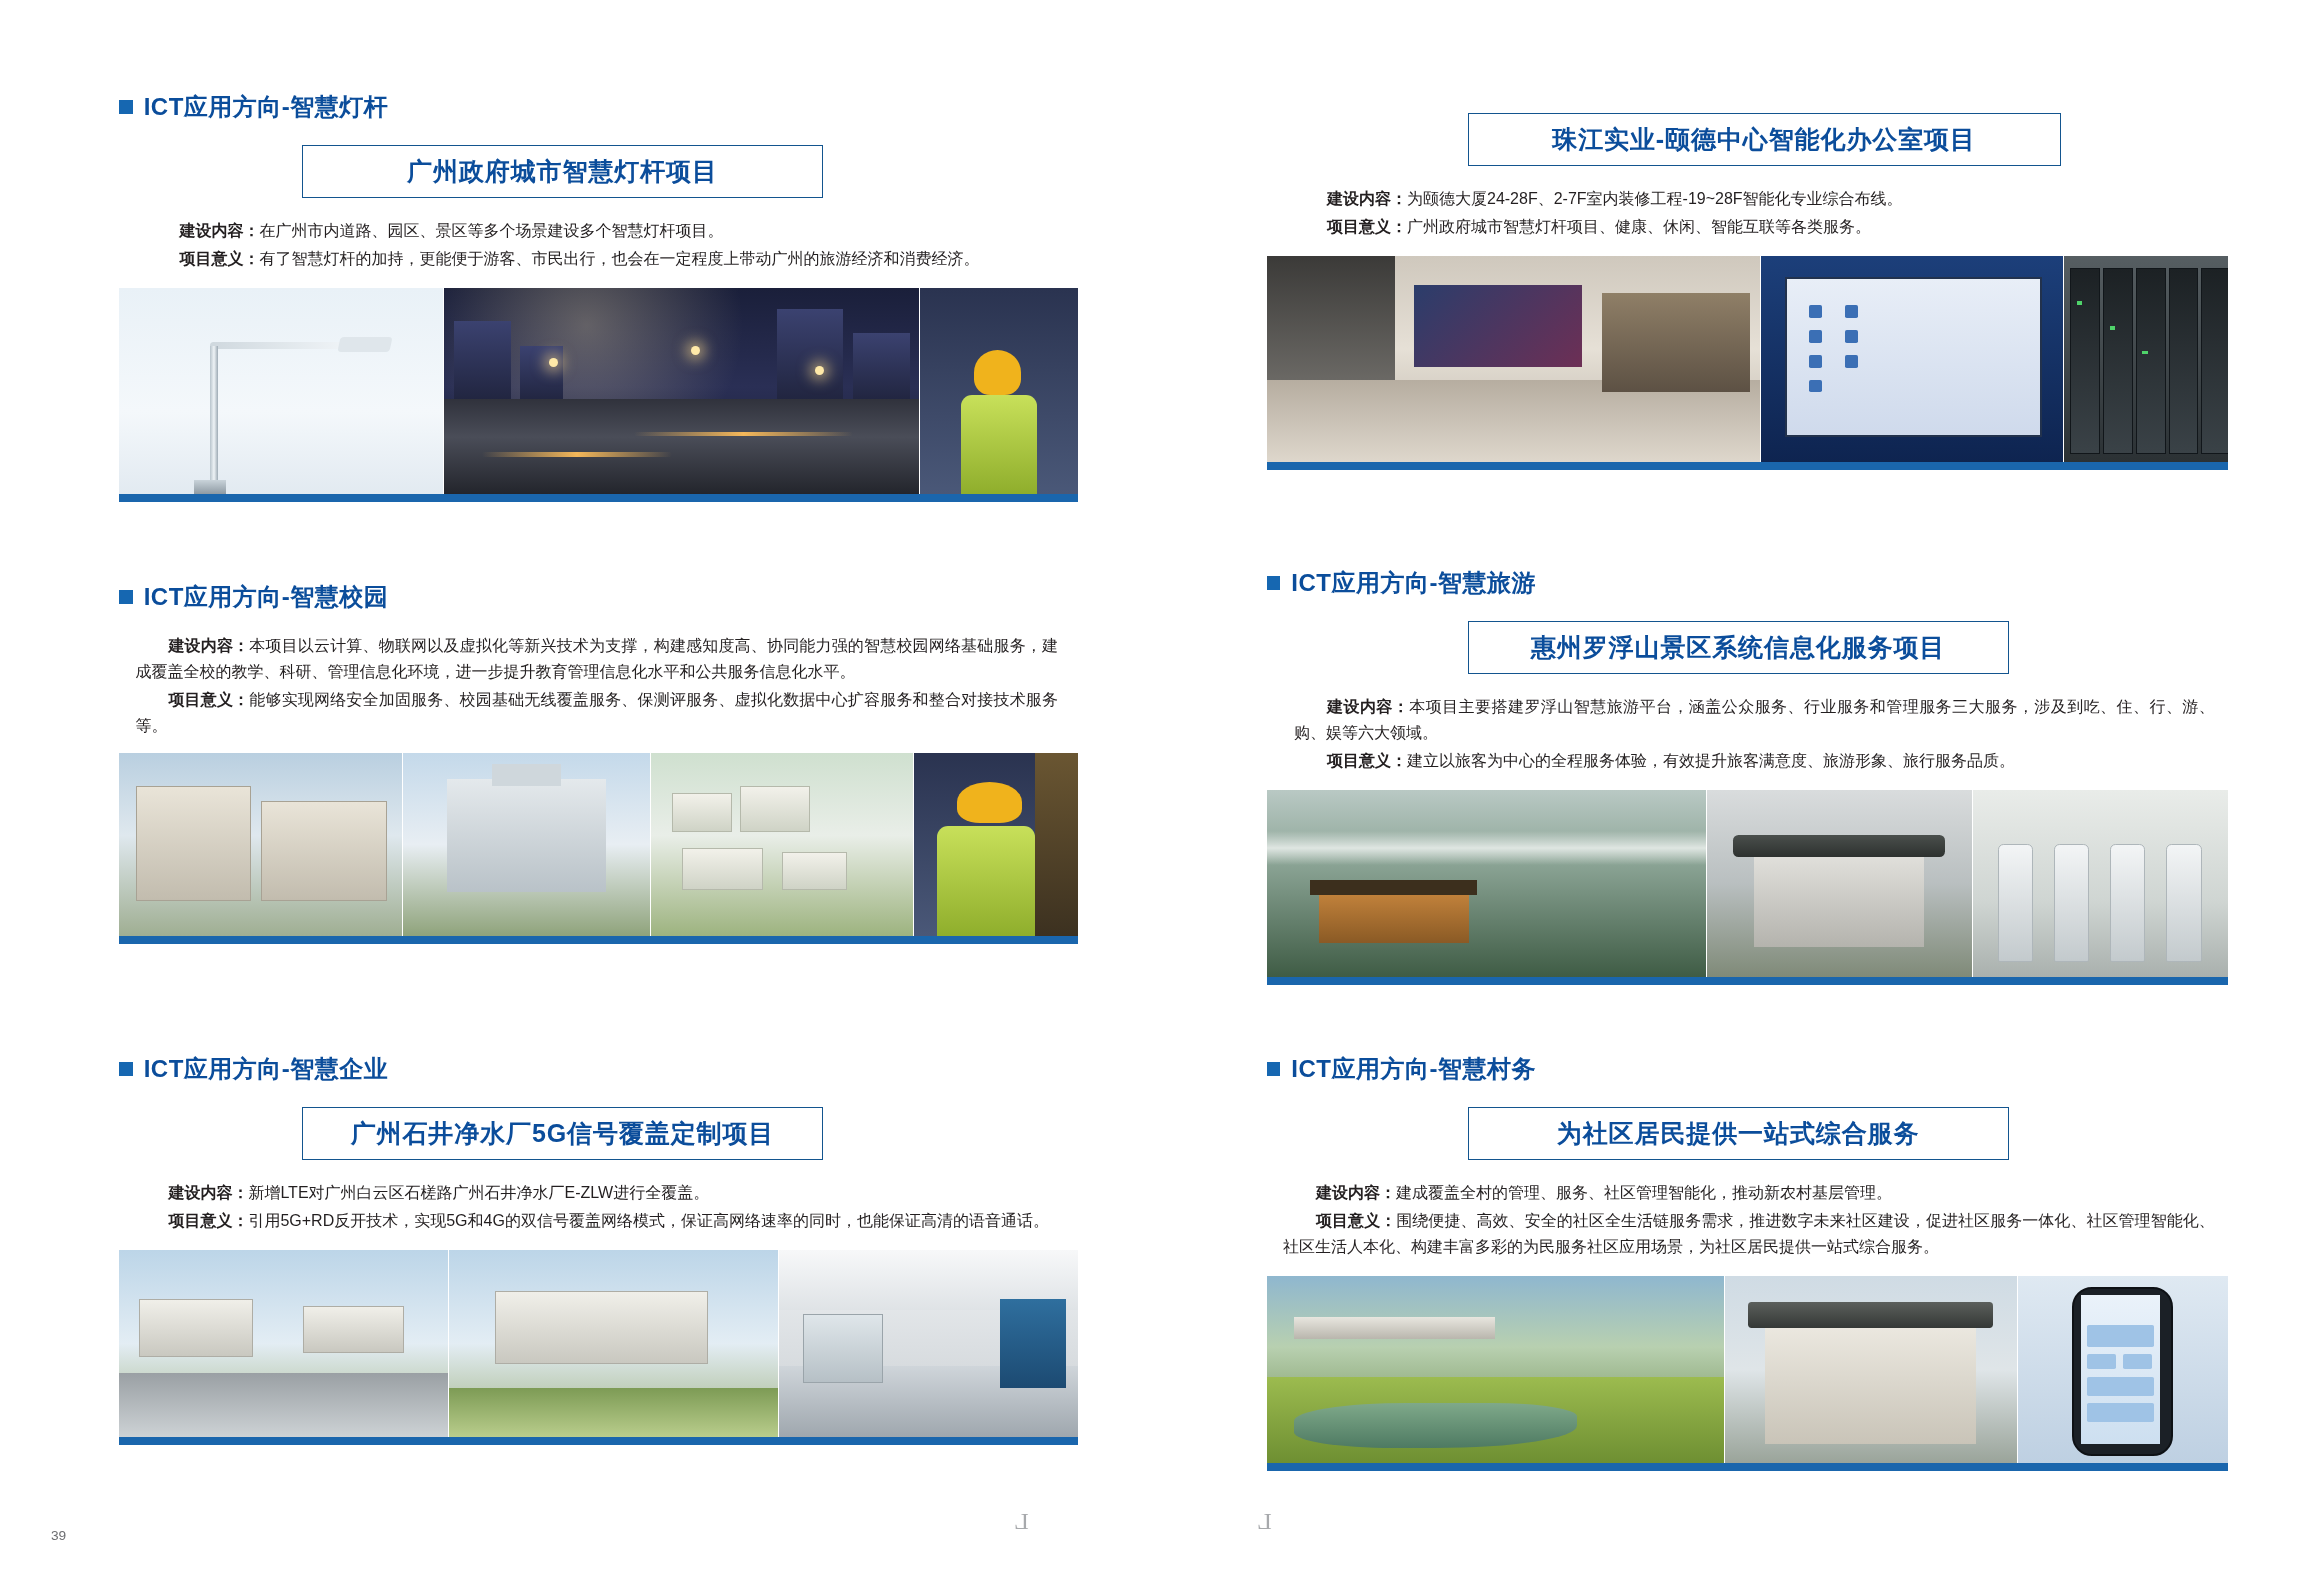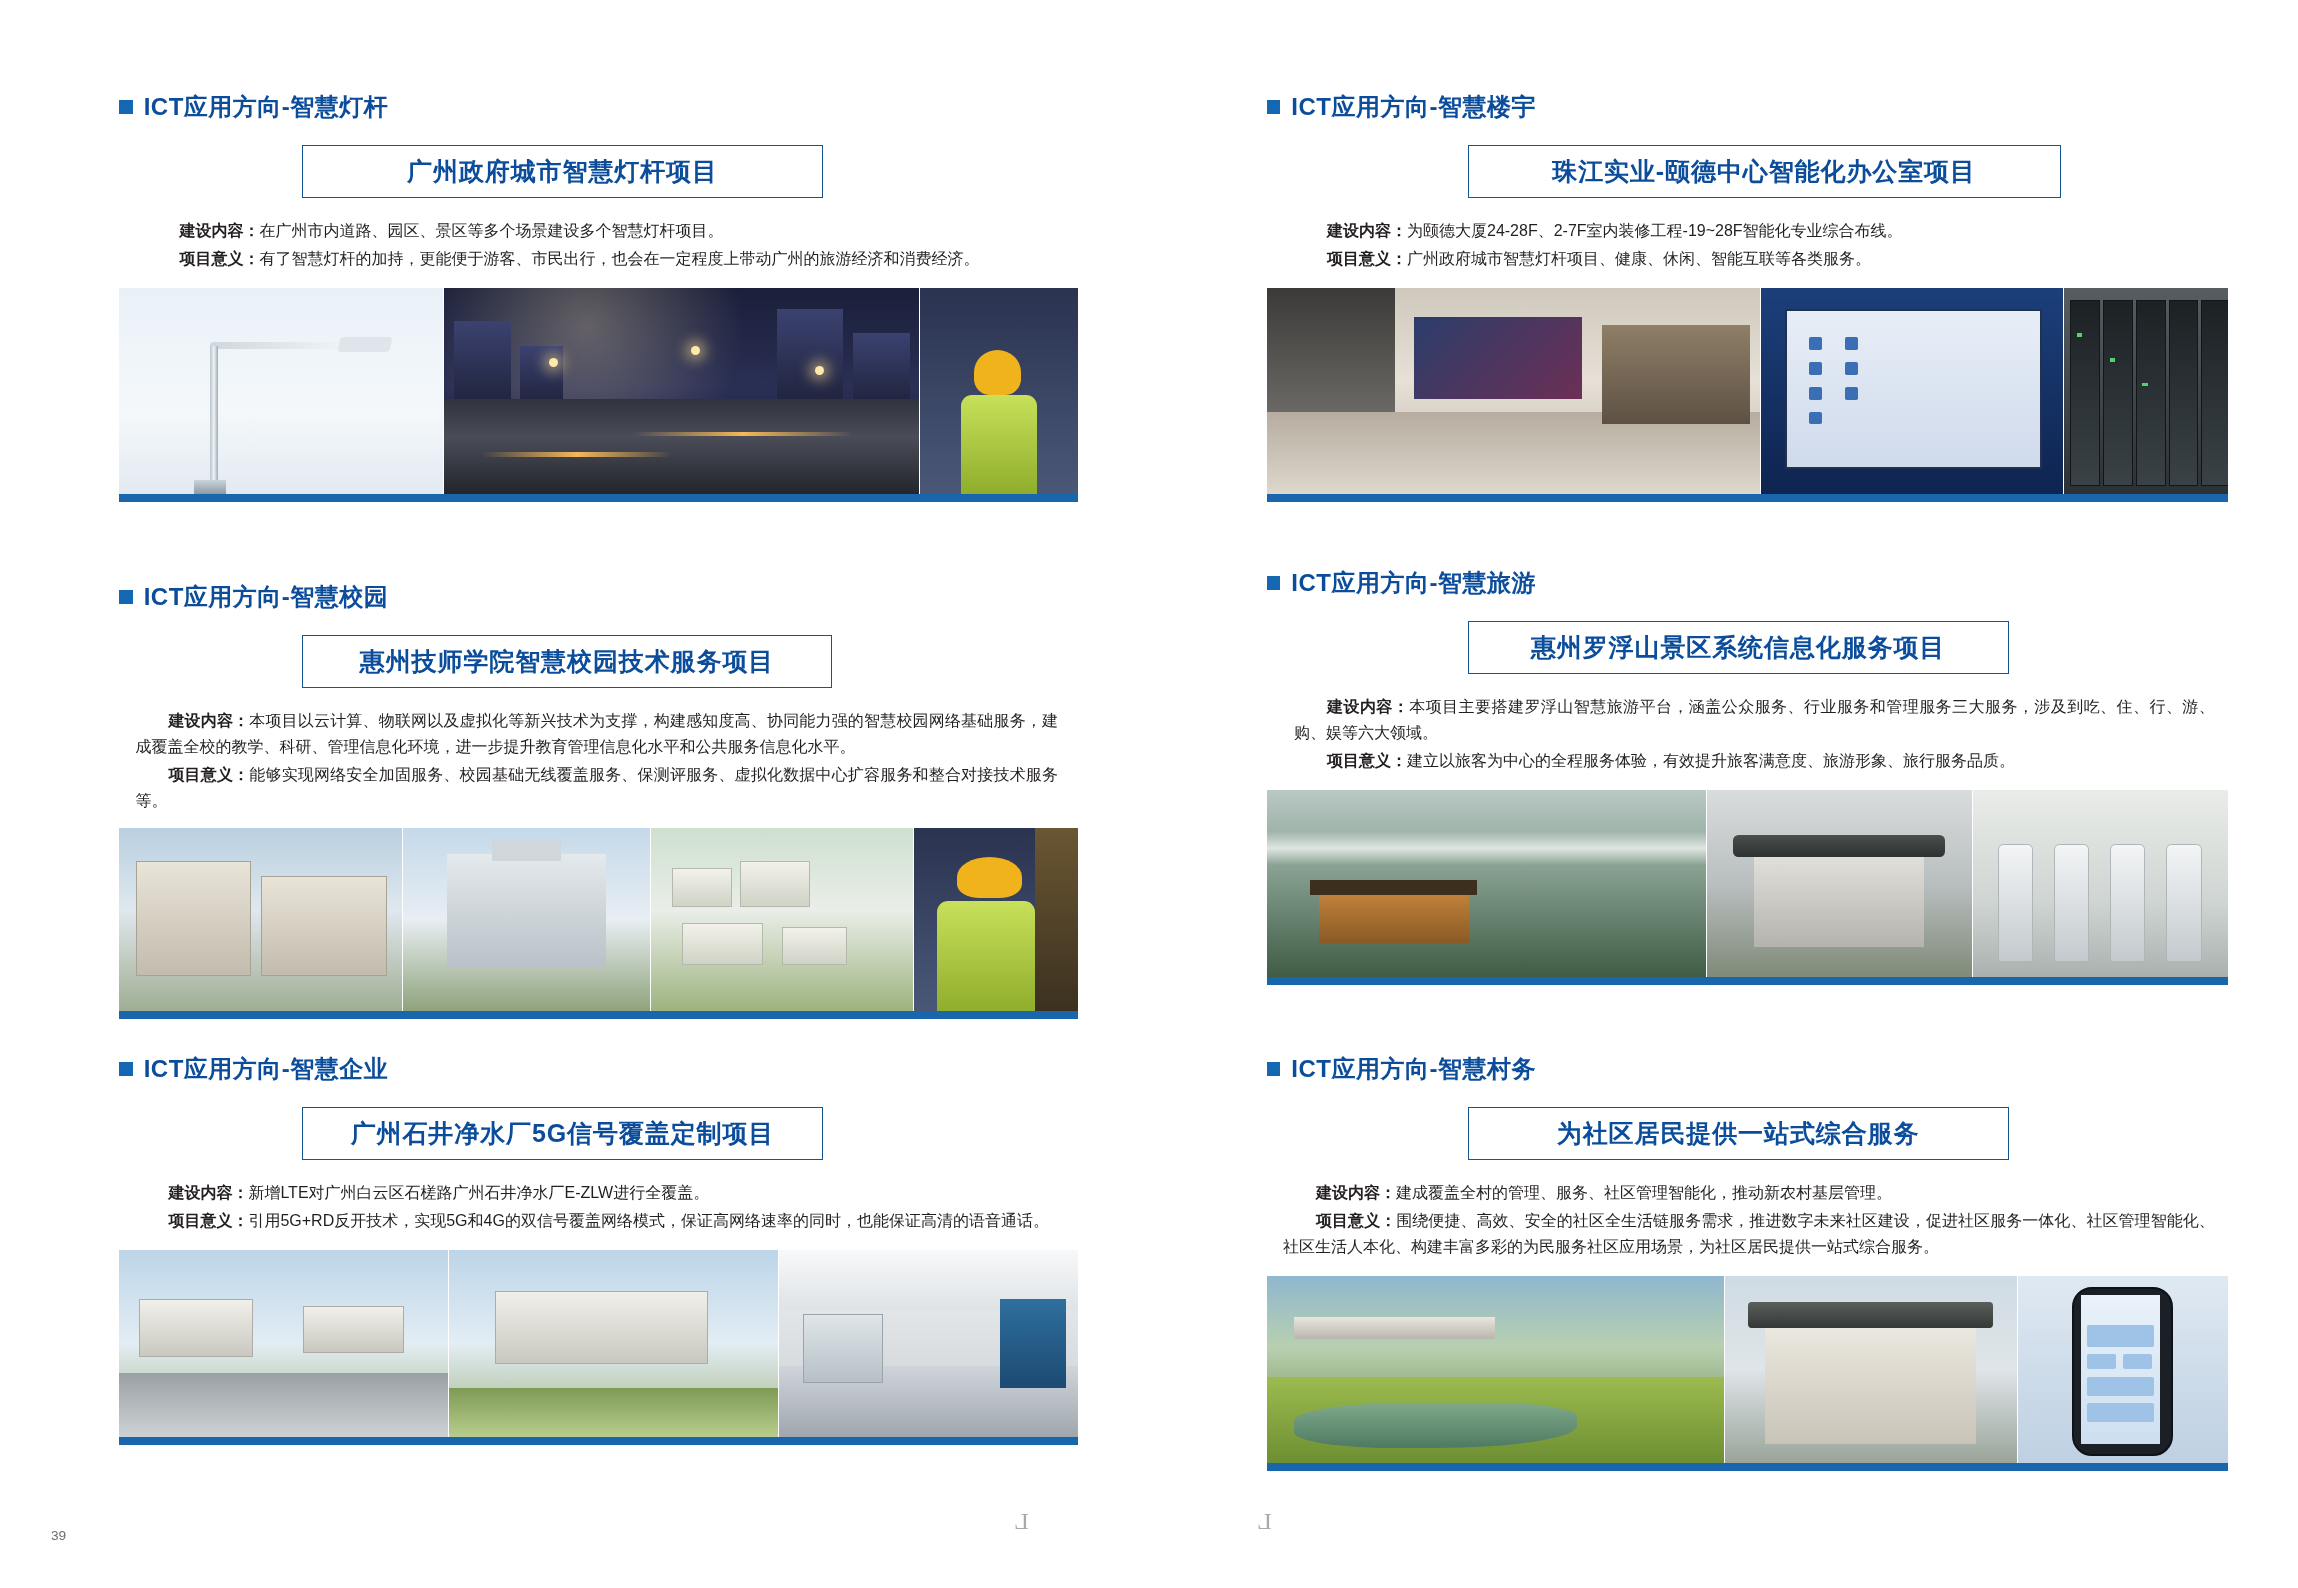--- a/index.html
+++ b/index.html
@@ -358,23 +358,20 @@
         </div>
       </div>
     </div>
 
     <div class="section" style="left:119px; top:581px; width:959px;">
       <div class="sec-head">
         <span class="sec-bullet"></span>
         <span class="sec-title">ICT应用方向-智慧校园</span>
       </div>
 
-      <div class="project-box" style="margin-top:22px; margin-left:183px; width:530px;">
-        <span class="ptitle">惠州技师学院智慧校园技术服务项目</span>
-      </div>
 
       <div class="body-text" style="margin-top:20px; padding:0 20px 0 16.4px;">
         <p class="ind">
           <span class="lbl">建设内容：</span><span>本项目以云计算、物联网以及虚拟化等新兴技术为支撑，构建感知度高、协同能力强的智慧校园网络基础服务，建成覆盖全校的教学、科研、管理信息化环境，进一步提升教育管理信息化水平和公共服务信息化水平。</span>
         </p>
         <p class="ind">
           <span class="lbl">项目意义：</span><span>能够实现网络安全加固服务、校园基础无线覆盖服务、保测评服务、虚拟化数据中心扩容服务和整合对接技术服务等。</span>
         </p>
       </div>
 
@@ -439,24 +436,20 @@
       </div>
     </div>
 
     <div class="pagenum" style="left:51px; top:1528px;">39</div>
     <div class="foot-logo" style="left:1014px; top:1508px;">L</div>
   </div>
 
   <div class="col col-right">
 
     <div class="section" style="left:25.6px; top:91px; width:961px;">
-      <div class="sec-head">
-        <span class="sec-bullet"></span>
-        <span class="sec-title">ICT应用方向-智慧楼宇</span>
-      </div>
 
       <div class="project-box" style="margin-top:22px; margin-left:201px; width:593px;">
         <span class="ptitle">珠江实业-颐德中心智能化办公室项目</span>
       </div>
 
       <div class="body-text" style="margin-top:20px; padding:0 20px 0 27.4px;">
         <p class="ind">
           <span class="lbl">建设内容：</span><span>为颐德大厦24-28F、2-7F室内装修工程-19~28F智能化专业综合布线。</span>
         </p>
         <p class="ind">

